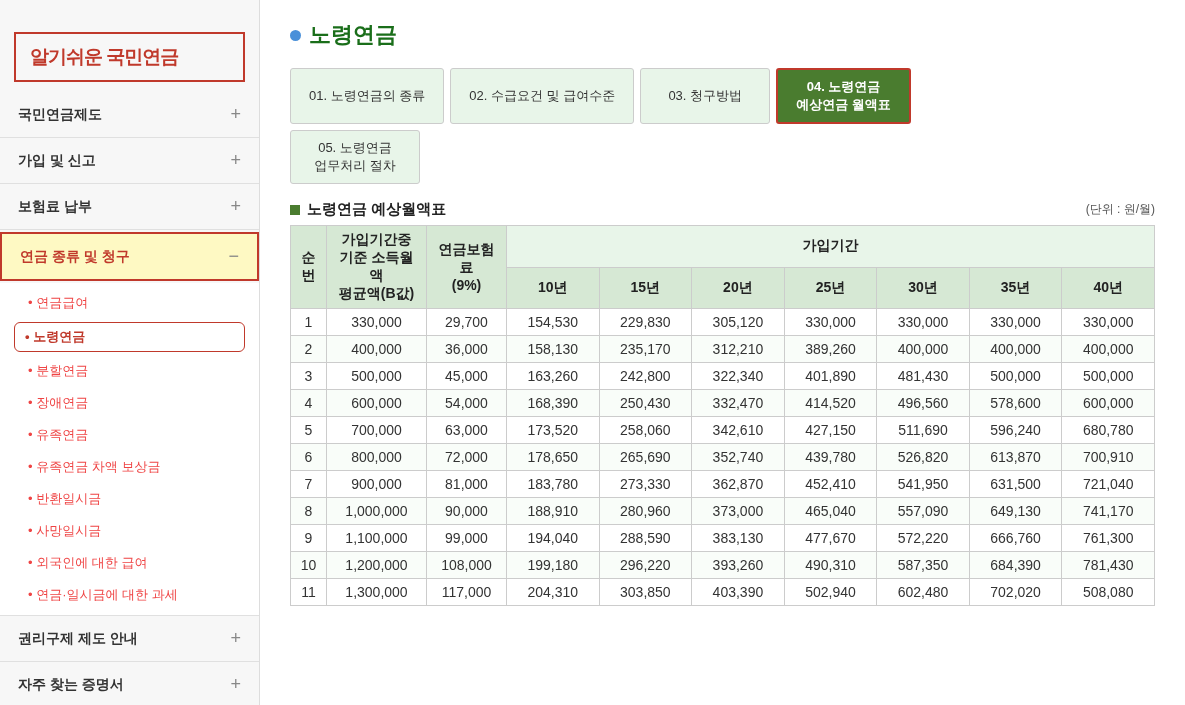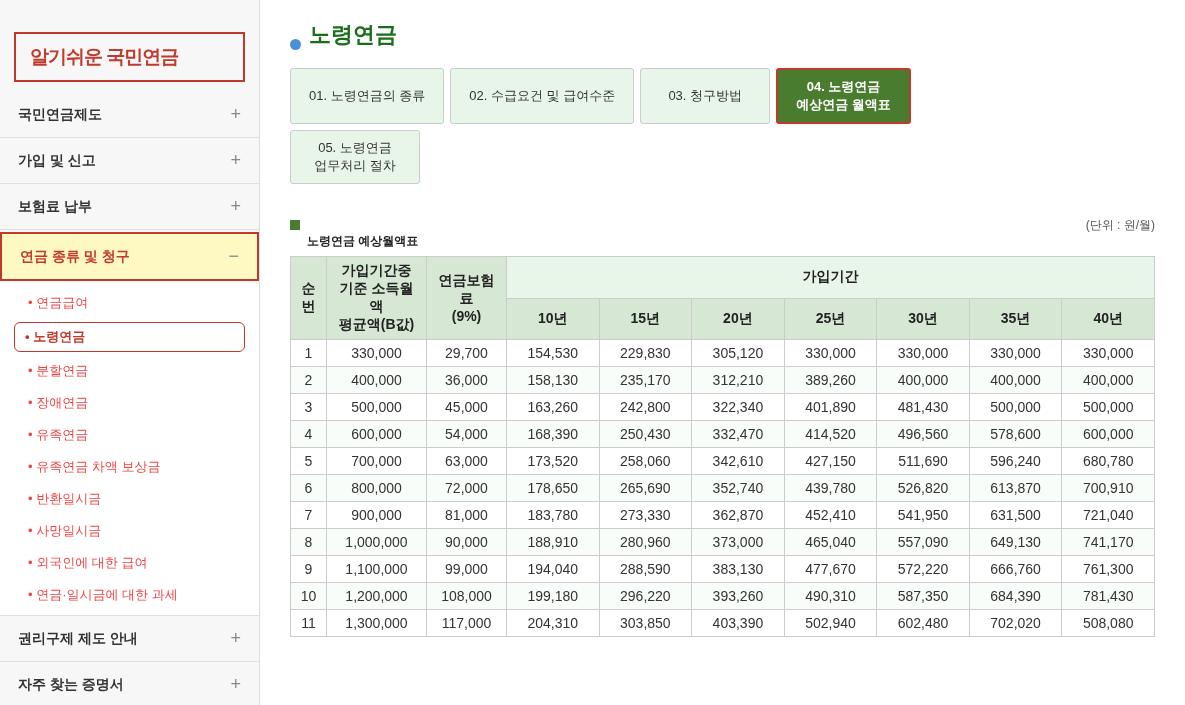--- a/index.html
+++ b/index.html
@@ -14,32 +14,32 @@
 
     .sidebar-sub { background: #fff; padding: 4px 0; border-bottom: 1px solid #e0e0e0; }
     .sidebar-sub-item { padding: 7px 18px 7px 28px; font-size: 13px; color: #ef4444; cursor: pointer; display: block; }
     .sidebar-sub-item.active-sub { border: 1.5px solid #c0392b; margin: 3px 14px; padding: 5px 10px; color: #c0392b; font-weight: bold; border-radius: 6px; }
 
     .sidebar-menu-item.highlighted { border: 2px solid #c0392b; margin: 2px 0; color: #c0392b; background: #fff; }
 
     
     .main { flex: 1; padding: 20px 30px; background: #fff; }
 
-    .page-title { display: flex; align-items: flex-end; font-size: 22px; font-weight: bold; color: #1a6e1a; margin-bottom: 18px; }
+    .page-title { display: flex; align-items: center; font-size: 22px; font-weight: bold; color: #1a6e1a; margin-bottom: 18px; }
     .page-title-dot { width: 11px; height: 11px; background: #4a90d9; border-radius: 50%; margin-right: 8px; flex-shrink: 0; }
 
     
     .tabs-row { display: flex; flex-wrap: wrap; gap: 6px; margin-bottom: 6px; }
     .tab-btn { padding: 8px 18px; font-size: 13px; border: 1px solid #ccc; background: #e8f5e9; color: #333; cursor: pointer; border-radius: 3px; min-width: 130px; text-align: center; }
     .tab-btn.active { background: #4a7c2f; color: #fff; border: 2px solid #c0392b; font-weight: bold; }
 
     
     .section-title-row { display: flex; align-items: center; margin: 16px 0 4px 0; }
     .section-title-square { width: 10px; height: 10px; background: #4a7c2f; margin-right: 7px; flex-shrink: 0; }
-    .section-title { font-size: 12px; font-weight: bold; color: #222; margin-top: 33px; }
+    .section-title { font-size: 15px; font-weight: bold; color: #222; }
     .section-unit { font-size: 12px; color: #555; margin-left: auto; }
 
     
     .pension-table { width: 100%; border-collapse: collapse; font-size: 14px; margin-top: 6px; }
     .pension-table th, .pension-table td { border: 1px solid #ccc; text-align: center; padding: 5px 7px; }
     .pension-table thead th { background: #d6e8d4; color: #222; font-weight: bold; }
     .pension-table thead .header-span { background: #e8f5e9; }
     .pension-table tbody tr:nth-child(even) { background: #f9fdf9; }
     .pension-table tbody tr:nth-child(odd) { background: #fff; }
     .pension-table tbody td { color: #333; }

